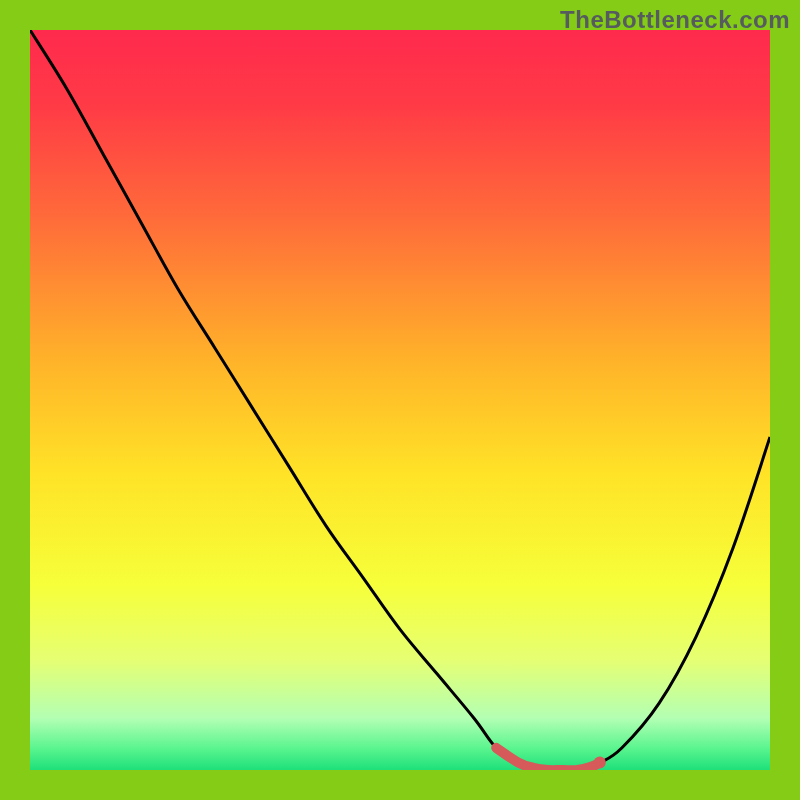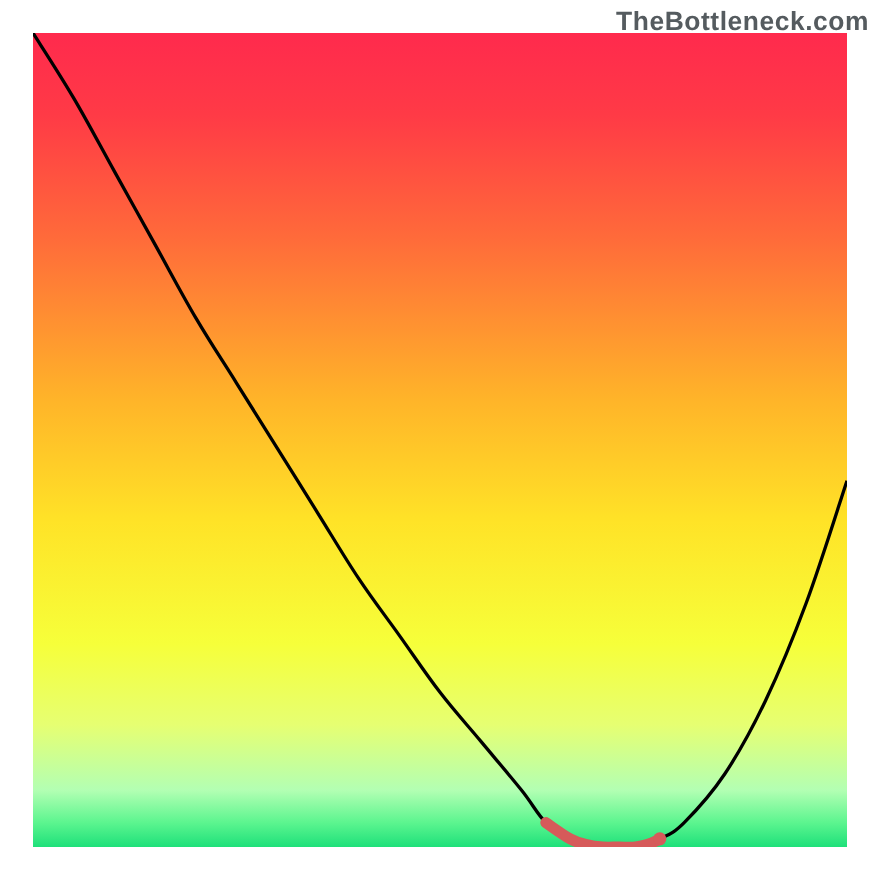--- a/index.html
+++ b/index.html
@@ -8,21 +8,21 @@
     background: #000;
     width: 800px;
     height: 800px;
     overflow: hidden;
     font-family: Arial, Helvetica, sans-serif;
   }
   .frame {
     position: relative;
     width: 800px;
     height: 800px;
-    background: #ffffff;
+    background: #84cc16;
   }
   .watermark {
     position: absolute;
     top: 6px;
     right: 10px;
     color: #555b5f;
     font-size: 24px;
     font-weight: 600;
     letter-spacing: 0.5px;
   }

